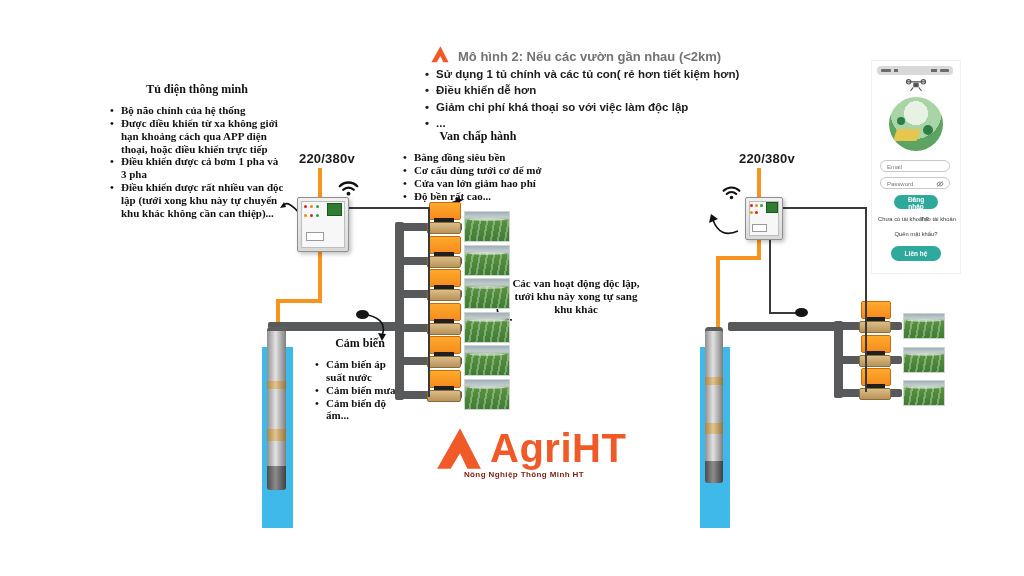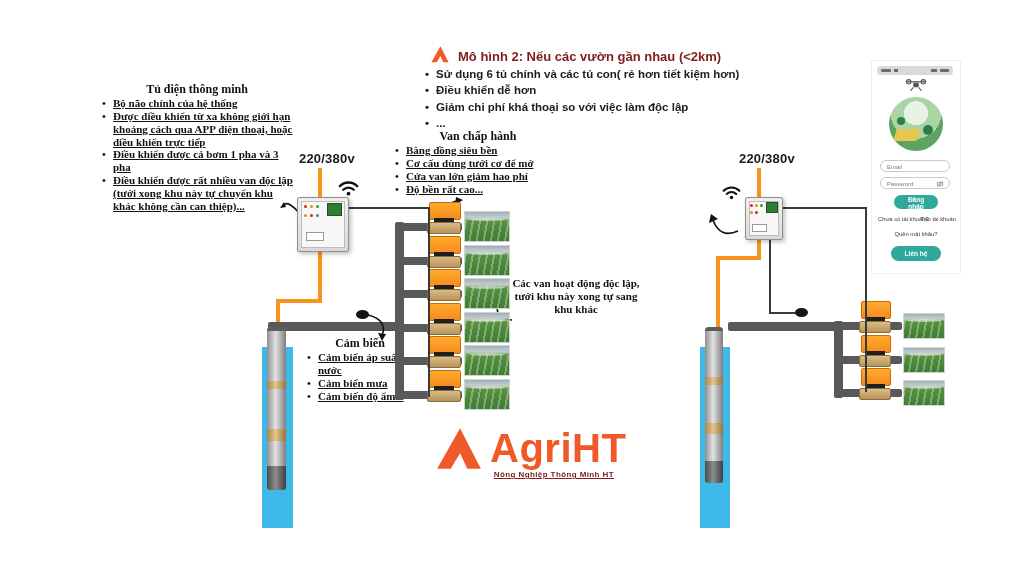--- a/index.html
+++ b/index.html
@@ -4,25 +4,25 @@
 <style>
   html,body{margin:0;padding:0;}
   body{width:1024px;height:576px;position:relative;background:#ffffff;overflow:hidden;
        font-family:"Liberation Sans",sans-serif;}
   .abs{position:absolute;}
 
   
   .serif-block{font-family:"Liberation Serif",serif;font-weight:bold;color:#111;
                font-size:11px;line-height:1.17;}
   .serif-block .blk-title{text-align:center;font-size:12px;margin-bottom:1px;}
-  .serif-block ul{margin:0;padding:0;list-style:none;text-decoration:underline;}
+  .serif-block ul{margin:8px;padding:0;list-style:none;}
   .serif-block li{padding-left:12px;position:relative;}
   .serif-block li::before{content:"\2022";position:absolute;left:1px;top:0;}
 
-  .model2-title{color:#7f1d1d;font-weight:bold;font-size:13px;}
+  .model2-title{color:#737373;font-weight:bold;font-size:13px;}
   .model2-list{margin:0;padding:0;list-style:none;font-weight:bold;color:#1d1d1d;
                font-size:11.5px;line-height:1.42;}
   .model2-list li{padding-left:12px;position:relative;}
   .model2-list li::before{content:"\2022";position:absolute;left:1px;top:0;}
 
   .voltage{font-weight:bold;font-size:13px;color:#1a1a1a;letter-spacing:.2px;}
 
   
   .pipe{background:#58595b;position:absolute;border-radius:2px;}
   .cable{background:#f7941d;position:absolute;}
@@ -92,21 +92,21 @@
     <li>Điều khiển được cả bơm 1 pha và 3 pha</li>
     <li>Điều khiển được rất nhiều van độc lập (tưới xong khu này tự chuyển khu khác không cần can thiệp)...</li>
   </ul>
 </div>
 
 <svg class="abs" style="left:430px;top:45px;" width="20" height="18" viewBox="0 0 48 44">
   <path d="M3 42 L25 3 L45 42 L32 42 L25 27 L16 42 Z" fill="#f05a28"></path>
 </svg>
 <div class="abs model2-title" style="left:458px;top:49px;">Mô hình 2: Nếu các vườn gần nhau (&lt;2km)</div>
 <ul class="abs model2-list" style="left:424px;top:66px;width:330px;">
-  <li>Sử dụng 6 tủ chính và các tủ con( rẻ hơn tiết kiệm hơn)</li>
+  <li>Sử dụng 1 tủ chính và các tủ con( rẻ hơn tiết kiệm hơn)</li>
   <li>Điều khiển dễ hơn</li>
   <li>Giảm chi phí khá thoại so với việc làm độc lập</li>
   <li>...</li>
 </ul>
 
 <div class="abs serif-block" style="left:394px;top:129px;width:168px;">
   <div class="blk-title">Van chấp hành</div>
   <ul>
     <li>Bằng đồng siêu bền</li>
     <li>Cơ cấu dùng tưới cơ để mở</li>
@@ -278,21 +278,21 @@
     <div class="valve-motor" style="position: absolute; left: 861px; top: 368px; width: 28px; height: 16px; z-index: 4;"></div>
     <div class="valve-base" style="position: absolute; left: 865px; top: 384px; width: 20px; height: 4px; z-index: 4;"></div>
     <div class="valve-body" style="position: absolute; left: 859px; top: 388px; width: 30px; height: 10px; z-index: 4;"></div>
     <div class="crop-img" style="position: absolute; left: 903px; top: 380px; width: 40px; height: 24px; z-index: 3;"></div>
   </div>
 
 <svg class="abs" style="left:434px;top:424px;" width="50" height="48" viewBox="0 0 48 44">
   <path d="M3 42 L25 3 L45 42 L32 42 L25 27 L16 42 Z" fill="#f05a28"></path>
 </svg>
 <div class="abs logo-text" style="left:490px;top:426px;">AgriHT</div>
-<div class="abs logo-tag" style="left:434px;top:470px;width:180px;text-align:right;text-decoration:underline;">Nông Nghiệp Thông Minh HT</div>
+<div class="abs logo-tag" style="left:434px;top:470px;width:180px;text-align:center;">Nông Nghiệp Thông Minh HT</div>
 
 <div class="phone">
   <div class="statusbar">
     <div class="sb" style="left:4px;top:3px;width:10px;height:3px;border-radius:1px;"></div>
     <div class="sb" style="left:17px;top:3px;width:4px;height:3px;"></div>
     <div class="sb" style="right:16px;top:3px;width:6px;height:3px;"></div>
     <div class="sb" style="right:4px;top:3px;width:9px;height:3px;border-radius:1px;"></div>
   </div>
   <svg class="abs" style="left:33px;top:17px;" width="22" height="15" viewBox="0 0 24 16">
     <line x1="2" y1="4" x2="22" y2="4" stroke="#555" stroke-width="1.4"></line>

